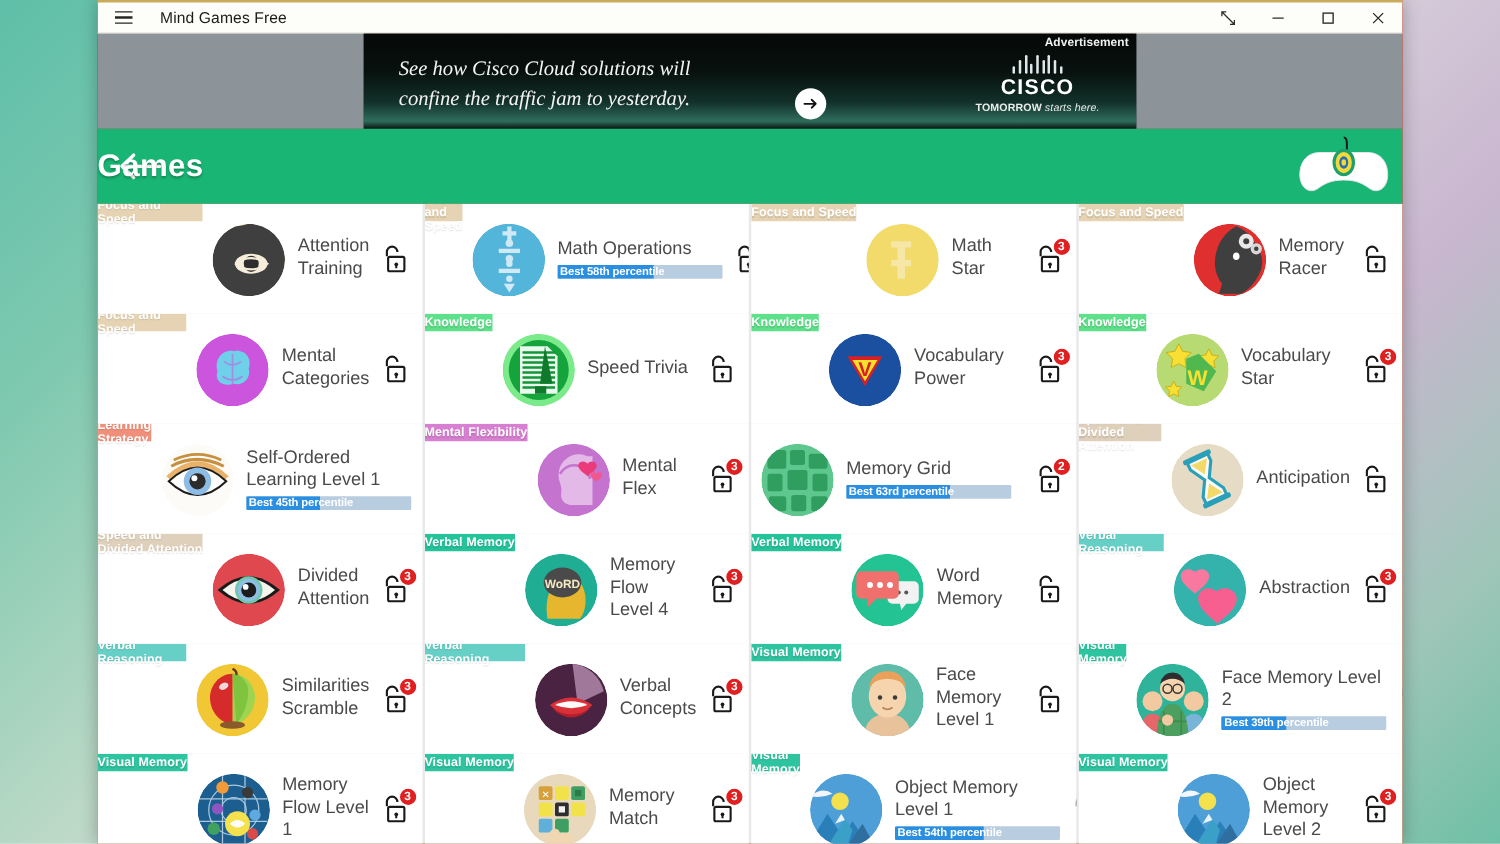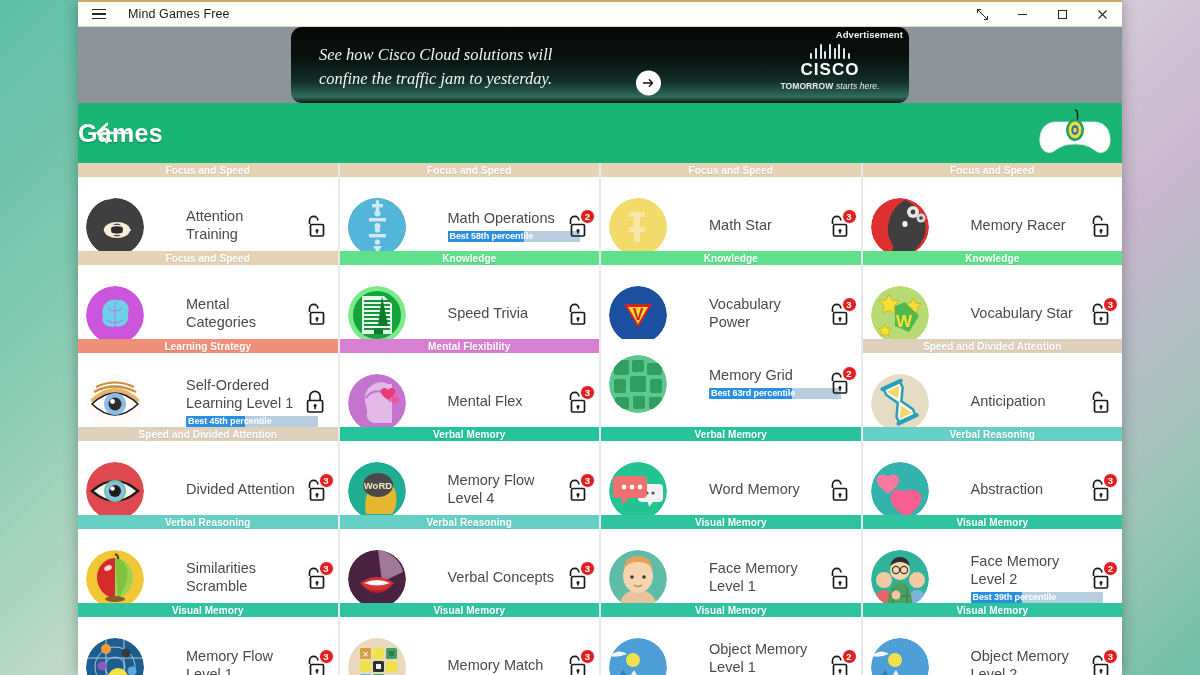--- a/index.html
+++ b/index.html
@@ -53,21 +53,21 @@
   #ad-region {
     height: 76px; min-height: 76px;
     background: #8c9499;
     display: flex; align-items: stretch; justify-content: center;
     position: relative;
   }
   #ad-banner {
     width: 618px; height: 76px;
     background: #0a0f0d;
     background-image: linear-gradient(180deg,#050807 0%,#08110e 40%,#123029 72%,#2f6d5c 92%,#0c1512 100%);
-    position: relative; overflow: hidden; cursor: pointer; border-radius: 11px;
+    position: relative; overflow: hidden; cursor: pointer;
   }
   #ad-label {
     position: absolute; right: 6px; top: 2px;
     font-size: 9.5px; font-weight: bold; color: #f2f2f2;
     letter-spacing: 0.1px;
   }
   #ad-copy {
     position: absolute; left: 28px; top: 16px;
     font-family: "Liberation Serif", serif;
     font-style: italic; font-size: 16.5px; color: #f4f4f4;
@@ -127,42 +127,41 @@
     display: grid;
     grid-template-columns: repeat(4, 1fr);
     grid-auto-rows: 88px;
     column-gap: 2px; row-gap: 0px;
     background: #e9e9e9;
     overflow: hidden;
     align-content: start;
   }
   .game-cell {
     background: #ffffff;
-    display: flex; flex-direction: column;
+    display: flex; 
     overflow: hidden; cursor: pointer;
     position: relative;
-    gap: 24px;
   }
   .cat-bar {
     height: 14px; min-height: 14px;
     display: flex; align-items: center; justify-content: center;
     font-size: 10px; color: #ffffff; font-weight: bold;
     letter-spacing: 0.1px;
     text-shadow: 0 1px 1px rgba(0,0,0,0.12);
   }
   .cell-body {
     flex: 1; display: flex; align-items: center;
     padding: 0 6px 0 8px; position: relative; min-height: 0;
   }
   .game-icon {
     width: 58px; height: 58px; min-width: 58px; border-radius: 50%;
     position: relative; overflow: hidden; flex-shrink: 0;
     margin-top: 2px;
   }
-  .game-text { flex: 1; padding-left: 10px; min-width: 0; margin-left: 32px; }
+  .game-text { flex: 1; padding-left: 10px; min-width: 0; }
   .game-name {
     font-size: 14.5px; color: #4a4a4a; line-height: 1.22;
     word-wrap: break-word;
   }
   .pct-wrap {
     margin-top: 3px; width: 132px; height: 11px;
     background: #b9cde0; border-radius: 1px; position: relative; overflow: hidden;
   }
   .pct-fill { position: absolute; left: 0; top: 0; bottom: 0; background: #2a8fe0; }
   .pct-text {

